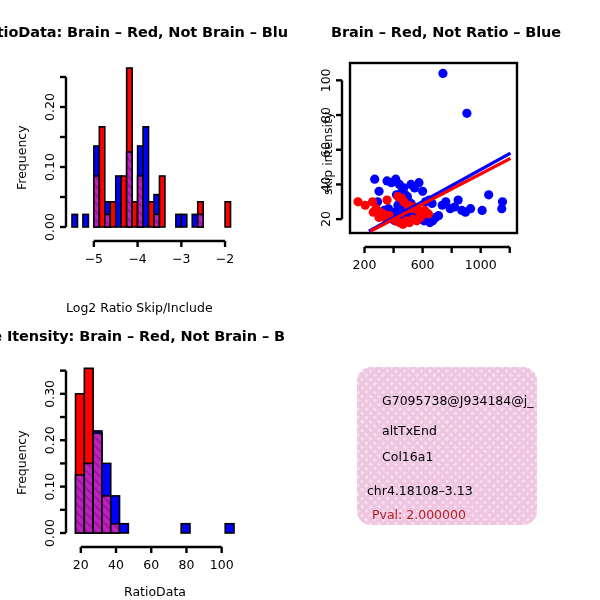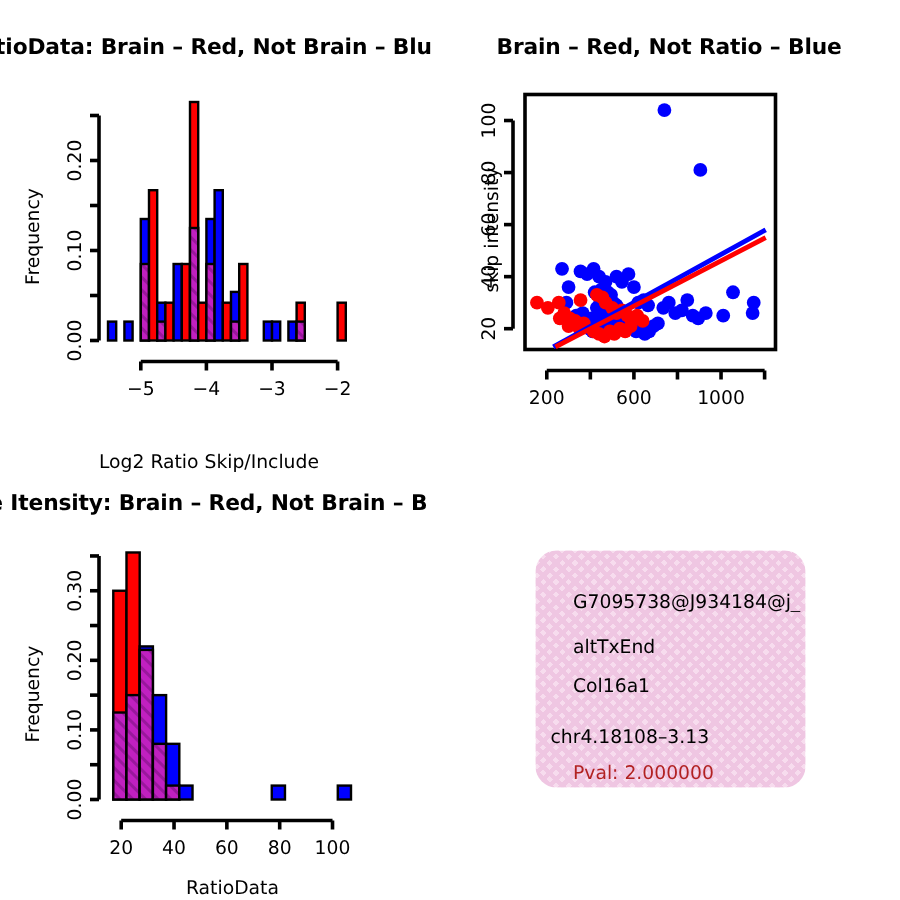--- a/index.html
+++ b/index.html
@@ -265,14 +265,14 @@
 
 <div class="infobox" style="left:357px;top:367px;width:180px;height:158px;
             background-color:#F7DCEE;
             background-image:
               repeating-linear-gradient(45deg,#EFC6E2 0 3px,rgba(0,0,0,0) 3px 6px),
               repeating-linear-gradient(-45deg,#EFC6E2 0 3px,rgba(0,0,0,0) 3px 6px);">
   <div class="infoline" style="position:absolute;left:25px;top:26px;width:155px;">G7095738@J934184@j_</div>
   <div class="infoline" style="position:absolute;left:25px;top:56px;">altTxEnd</div>
   <div class="infoline" style="position:absolute;left:25px;top:82px;">Col16a1</div>
   <div class="infoline" style="position:absolute;left:10px;top:116px;">chr4.18108–3.13</div>
-  <div class="infoline pval" style="position:absolute;left:25px;top:140px;">Pval: 2.000000</div>
+  <div class="infoline pval" style="position:absolute;left:15px;top:140px;">Pval: 2.000000</div>
 </div>
 
 </body></html>

